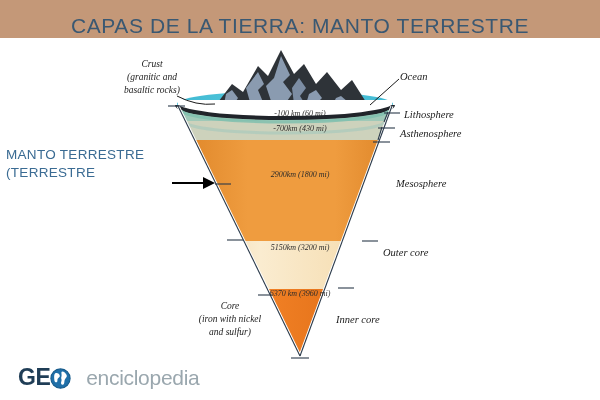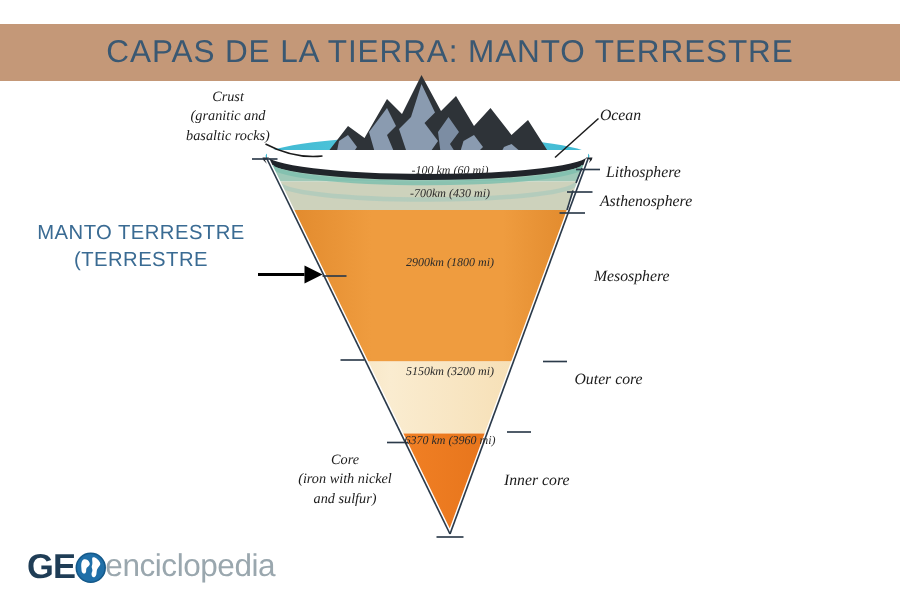--- a/index.html
+++ b/index.html
@@ -16,27 +16,27 @@
   }
   #infographic {
     position: absolute;
     top: 0;
     left: 0;
     width: 600px;
     height: 400px;
   }
   .title-bar {
     position: absolute;
-    top: 16px;
+    top: 0;
     left: 0;
     width: 600px;
     height: 38px;
     background: #c49878;
     display: flex;
-    align-items: center;
+    align-items: flex-end;
     justify-content: center;
   }
   .title-text {
     color: #3a5872;
     font-family: "Liberation Sans", sans-serif;
     font-size: 21px;
     font-weight: 400;
     letter-spacing: 0.6px;
     white-space: nowrap;
   }
@@ -62,21 +62,20 @@
   }
   text.callout {
     font-size: 9.5px;
     text-anchor: middle;
   }
   .mantle-label {
     position: absolute;
     left: 6px;
     top: 146px;
     width: 176px;
-    text-align: center;
     color: #3a6b93;
     font-family: "Liberation Sans", sans-serif;
     font-size: 13.5px;
     line-height: 18px;
     letter-spacing: 0.3px;
   }
   .logo {
     position: absolute;
     left: 18px;
     top: 364px;
@@ -96,20 +95,21 @@
     margin: 0 0px;
     position: relative;
     top: 1px;
   }
   .logo-enc {
     font-family: "Liberation Sans", sans-serif;
     font-size: 21px;
     color: #9aa7ae;
     letter-spacing: -0.3px;
     margin-left: -1px;
+    padding-left: 16px;
   }
 </style>
 </head>
 <body>
 
 <div id="infographic">
 
   <div class="title-bar">
     <div class="title-text">CAPAS DE LA TIERRA: MANTO TERRESTRE</div>
   </div>

